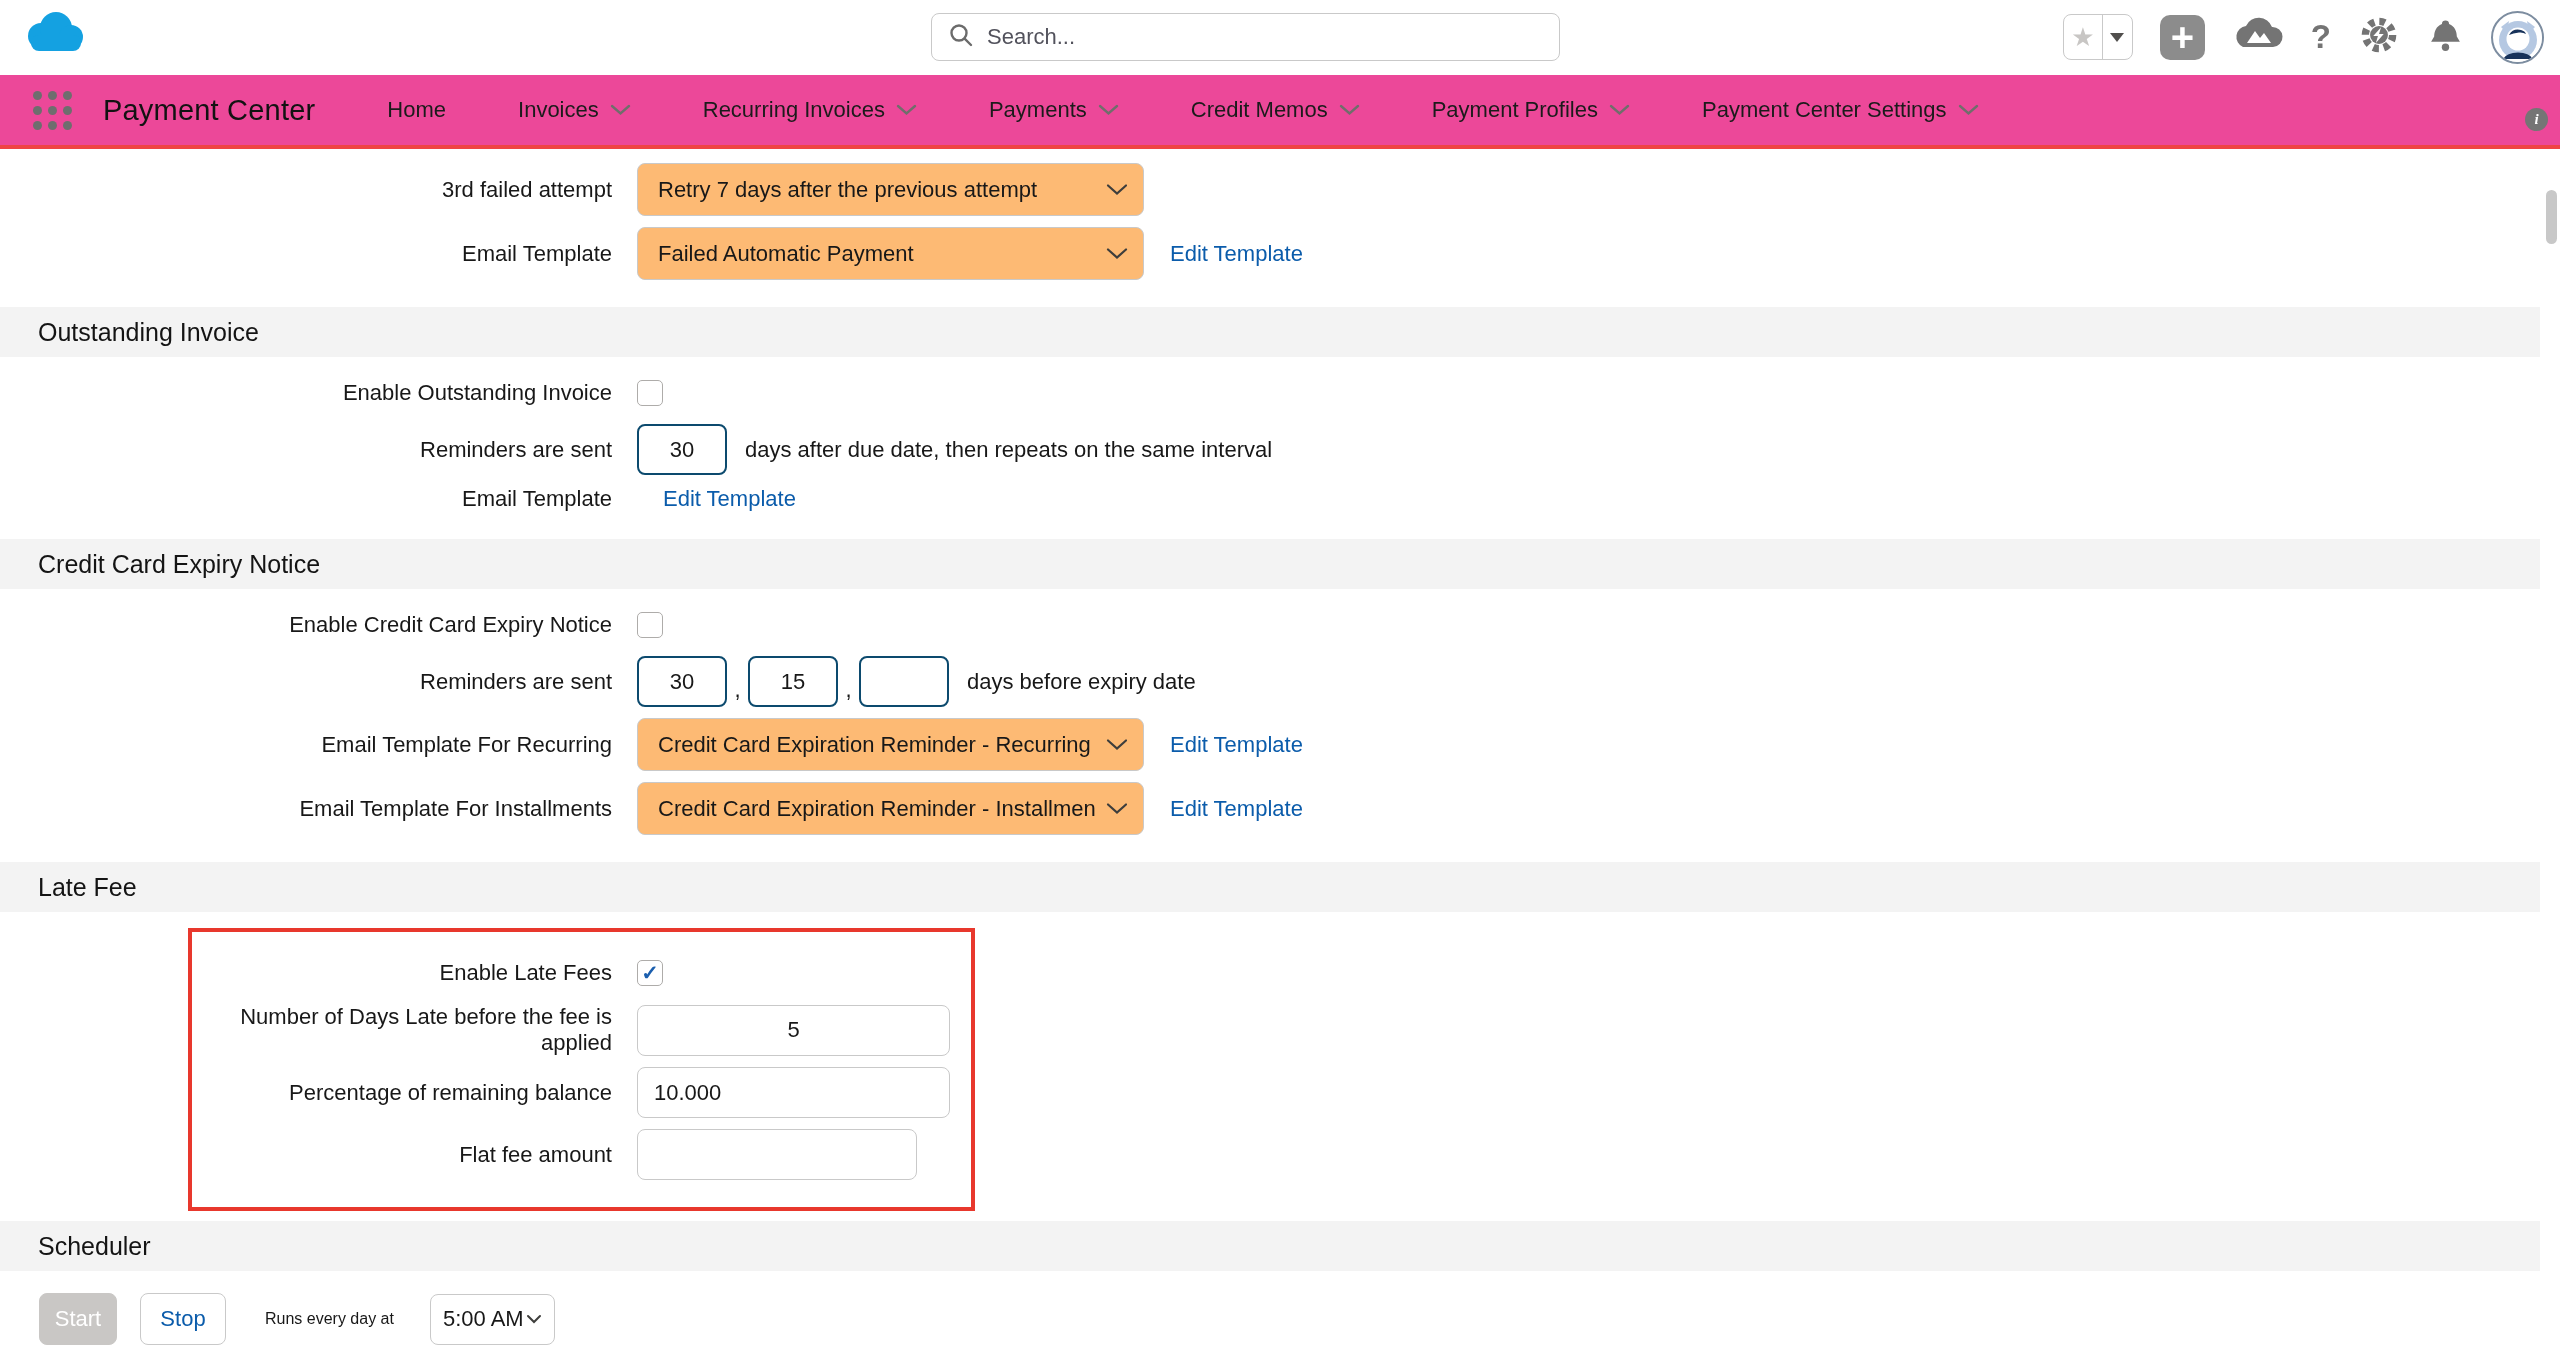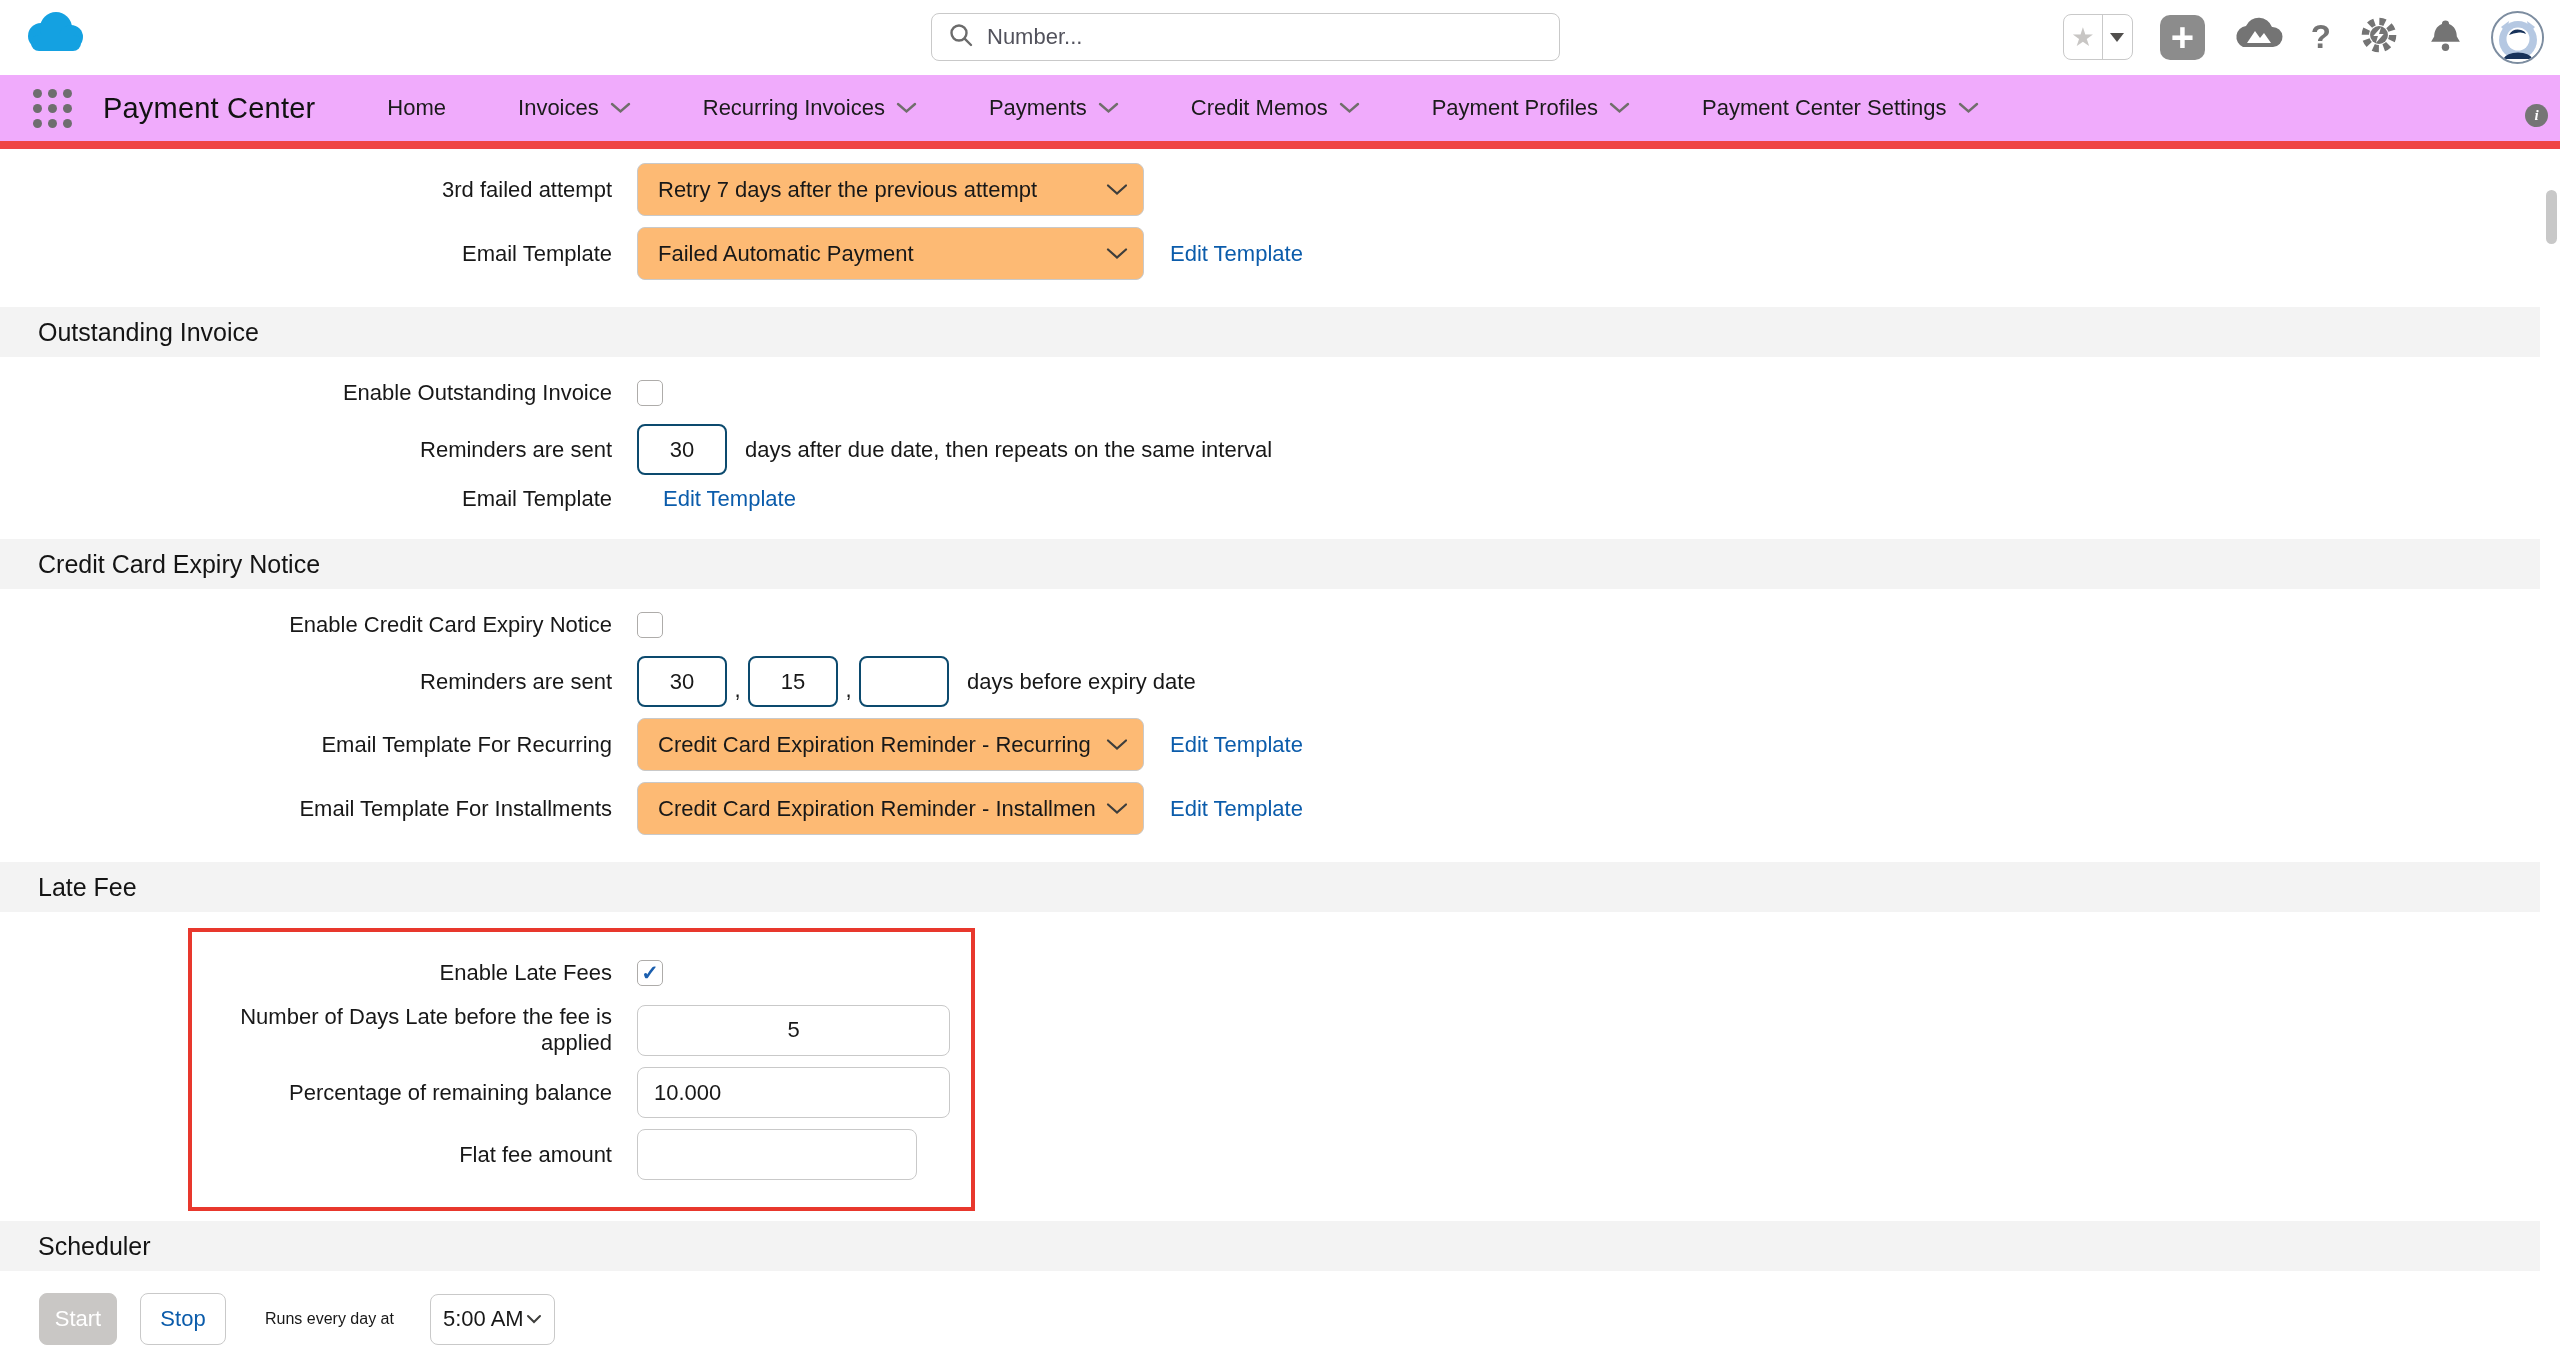--- a/index.html
+++ b/index.html
@@ -20,21 +20,21 @@
     font-size:26px; color:#c8c6c4; }
   .fav-caret { width:30px; border-left:1px solid #c9c9c9; display:flex; align-items:center; justify-content:center; }
   .tri-down { width:0; height:0; border-left:7px solid transparent; border-right:7px solid transparent;
     border-top:9px solid #514f4d; }
   .plus-btn { width:45px; height:45px; background:#8c8c8c; border-radius:10px; color:#fff;
     font-size:40px; line-height:40px; display:flex; align-items:center; justify-content:center; font-weight:bold; }
   .help-q { font-size:33px; font-weight:bold; color:#747474; }
   .avatar { width:53px; height:53px; border-radius:50%; border:2px solid #7d8da0; overflow:hidden; background:#fff; }
 
   
-  .nav-bar { position:relative; height:74px; background:#f0abfc; border-bottom:8px solid #ef4444;
+  .nav-bar { position:relative; height:74px; background:#ec4899; border-bottom:4px solid #ef4444;
     display:flex; align-items:center; }
   .waffle { margin-left:33px; display:grid; grid-template-columns:repeat(3,9px); grid-template-rows:repeat(3,9px);
     gap:6px; cursor:pointer; }
   .waffle i { width:9px; height:9px; border-radius:50%; background:#6e6e6e; }
   .app-name { margin-left:31px; font-size:29px; color:#121212; letter-spacing:.2px; }
   .tabs { margin-left:52px; display:flex; align-items:center;gap:32px; }
   .tab { display:flex; align-items:center; gap:11px; padding:0 20px; font-size:22px; color:#1b1b1b; cursor:pointer; }
   .info-circle { position:absolute; right:12px; bottom:14px; width:23px; height:23px; border-radius:50%;
     background:#757575; color:#fff; display:flex; align-items:center; justify-content:center;
     font:italic bold 15px "Liberation Serif", serif; }
@@ -98,21 +98,21 @@
     </svg>
   </span>
 
   <div class="search-box">
     <span>
       <svg width="26" height="26" viewBox="0 0 26 26" fill="none">
         <circle cx="11" cy="11" r="7.5" stroke="#6b6b6b" stroke-width="2.4"></circle>
         <line x1="16.6" y1="16.6" x2="23" y2="23" stroke="#6b6b6b" stroke-width="2.4" stroke-linecap="round"></line>
       </svg>
     </span>
-    <span class="ph">Number...</span>
+    <span class="ph">Search...</span>
   </div>
 
   <div class="header-right">
     <div class="fav-group">
       <div class="fav-star">★</div>
       <div class="fav-caret">
           <span class="tri-down"></span>
         </div>
     </div>
     <div class="plus-btn">+</div>

